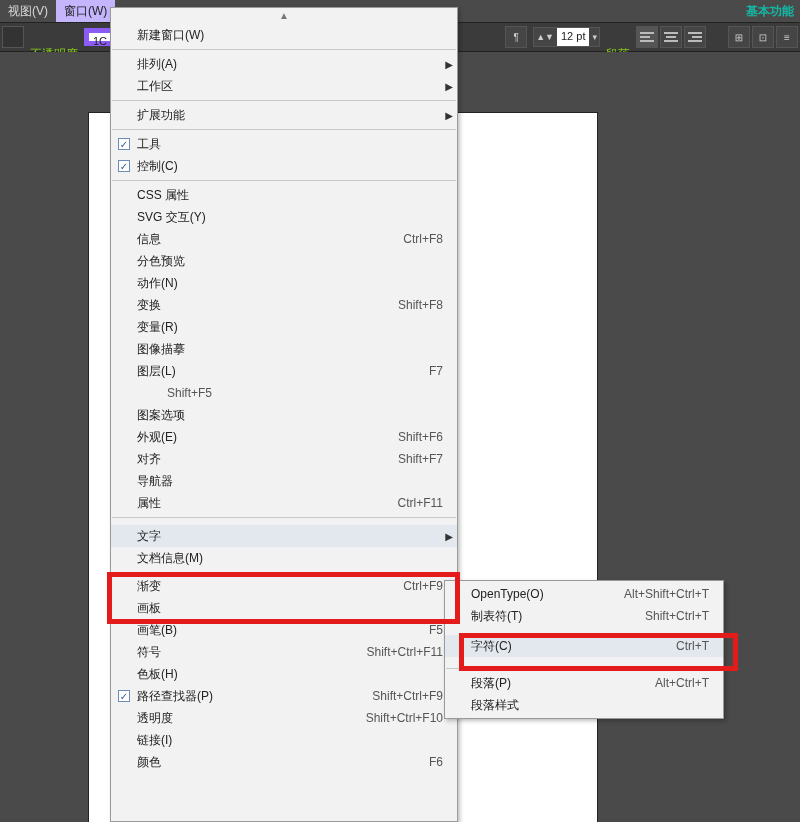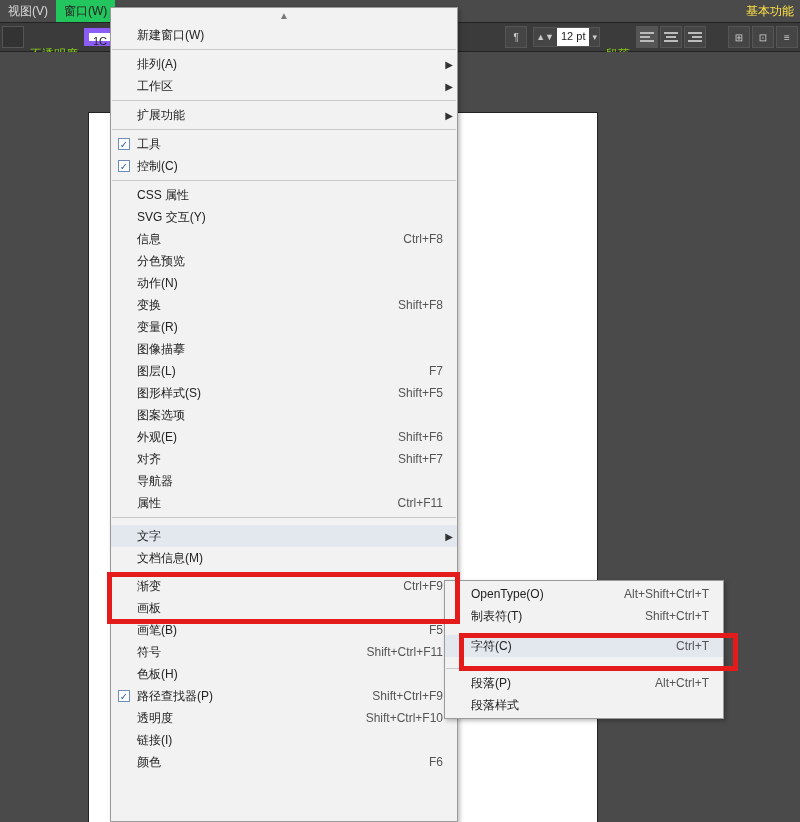--- a/index.html
+++ b/index.html
@@ -22,27 +22,28 @@
     padding-left: 0;
   }
   .menubar-item {
     padding: 0 8px;
     height: 100%;
     display: flex;
     align-items: center;
     cursor: default;
   }
   .menubar-item.active {
-    background: #22c55e;
+    background: #c4b5fd;
     color: #222;
   }
   .menubar-right {
     margin-left: auto;
     padding-right: 6px;
-    color: #fde047;
+    color: #14b8a6;
+    font-weight: bold;
   }
   .toolbar {
     height: 30px;
     background: #3b3b3b;
     border-top: 1px solid #222;
     border-bottom: 1px solid #222;
     display: flex;
     align-items: center;
     color: #aaa;
     gap: 6px;
@@ -284,21 +285,20 @@
       <span class="check"></span>
       <span class="label">图像描摹</span>
     </div>
   <div class="row">
       <span class="check"></span>
       <span class="label">图层(L)</span>
       <span class="shortcut">F7</span>
     </div>
   <div class="row">
       <span class="check"></span>
-      <span class="label">图形样式(S)</span>
       <span class="shortcut">Shift+F5</span>
     </div>
   <div class="row">
       <span class="check"></span>
       <span class="label">图案选项</span>
     </div>
   <div class="row">
       <span class="check"></span>
       <span class="label">外观(E)</span>
       <span class="shortcut">Shift+F6</span>

